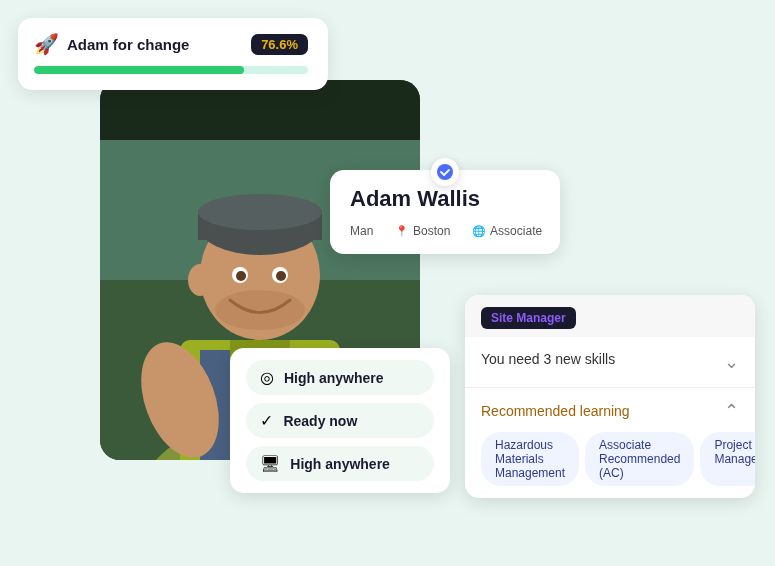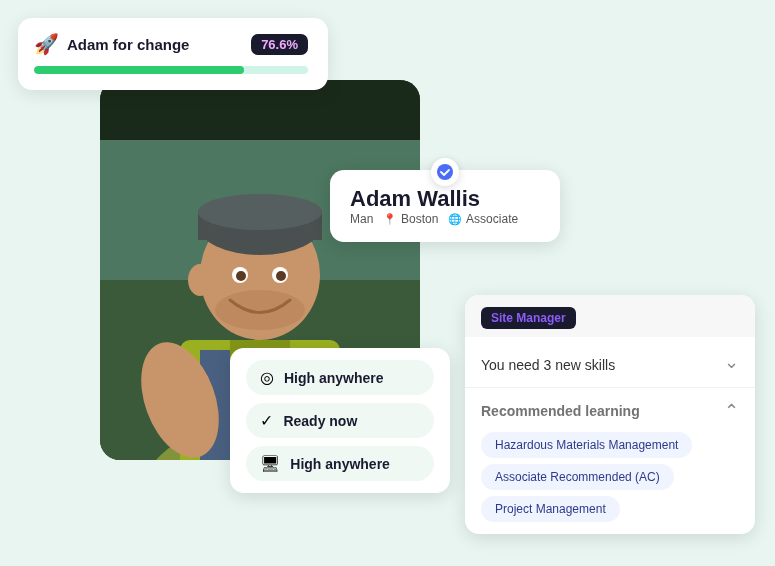--- a/index.html
+++ b/index.html
@@ -45,21 +45,21 @@
     }
 
     .ready-title {
       font-size: 15px;
       font-weight: 600;
       color: #1a1a2e;
     }
 
     .percent-badge {
       background: #1a1a2e;
-      color: #f0abfc;
+      color: #eab308;
       font-size: 13px;
       font-weight: 700;
       border-radius: 7px;
       padding: 3px 10px;
     }
 
     .progress-bar-bg {
       background: #d0f5e8;
       border-radius: 6px;
       height: 8px;
@@ -122,27 +122,27 @@
 
     .check-mark svg {
       width: 16px;
       height: 16px;
     }
 
     .profile-name {
       font-size: 22px;
       font-weight: 700;
       color: #1a1a2e;
-      margin-bottom: 0;
+      margin-bottom: 12px;
     }
 
     .profile-meta {
       display: flex;
       align-items: center;
-      gap: 10px;
+      gap: 22px;
       font-size: 12px;
       color: #555;
     }
 
     .meta-item {
       display: flex;
       align-items: center;
       gap: 4px;
     }
 
@@ -210,21 +210,21 @@
       color: #8b5cf6;
       font-size: 12px;
       font-weight: 600;
       border-radius: 6px;
       padding: 4px 10px;
       display: inline-block;
     }
 
     .skills-row {
       display: flex;
-      align-items: flex-end;
+      align-items: flex-start;
       justify-content: space-between;
       padding: 14px 16px;
       border-bottom: 1px solid #f0f0f0;
     }
 
     .skills-text {
       font-size: 14px;
       color: #333;
     }
 
@@ -239,32 +239,32 @@
 
     .rec-header {
       display: flex;
       align-items: center;
       justify-content: space-between;
       margin-bottom: 10px;
     }
 
     .rec-label {
       font-size: 14px;
-      font-weight: 700;
-      color: #737373;
+      font-weight: 400;
+      color: #a16207;
     }
 
     .chevron-up {
       color: #888;
       font-size: 18px;
     }
 
     .rec-items {
       display: flex;
-      flex-direction: column;
+      flex-direction: row;
       gap: 6px;
     }
 
     .rec-item {
       background: #f0f4ff;
       border-radius: 20px;
       padding: 6px 14px;
       font-size: 12px;
       color: #2d3a8c;
       font-weight: 500;

